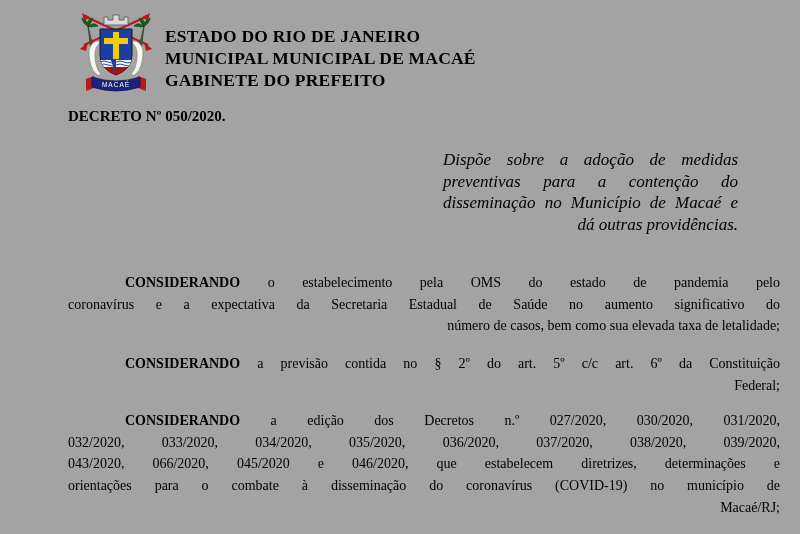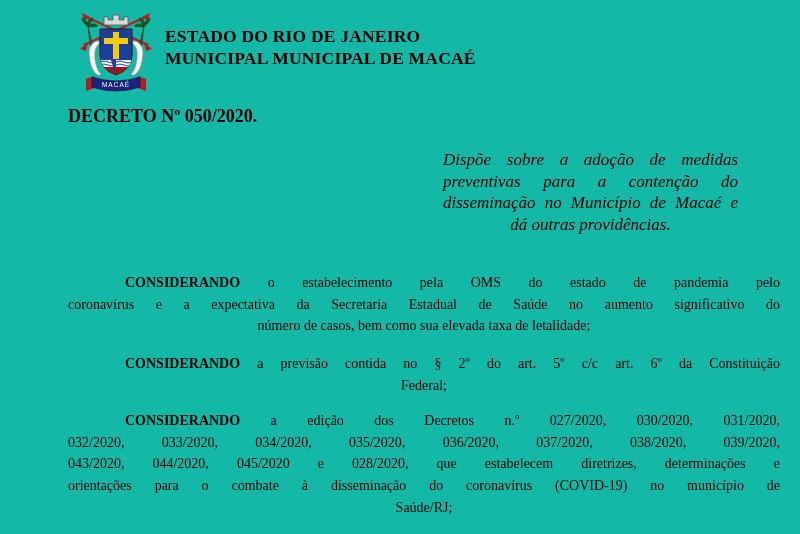--- a/index.html
+++ b/index.html
@@ -1,30 +1,30 @@
 <!DOCTYPE html>
 <html><head>
 <meta charset="utf-8">
 <style>
   html,body{margin:0;padding:0;background:#fff}
-  .page{position:relative;width:800px;height:534px;background:#14b8a6;overflow:hidden;
+  .page{position:relative;width:800px;height:534px;background:#a3a3a3;overflow:hidden;
         font-family:"Liberation Serif","DejaVu Serif",serif;color:#000;}
   .crest{position:absolute;left:76px;top:11px;width:80px;height:88px}
   .org{position:absolute;left:165px;top:25px;font-weight:bold;font-size:17.5px;
        line-height:22px;white-space:nowrap;letter-spacing:0.2px}
-  .decreto{position:absolute;left:68px;top:105px;font-weight:bold;font-size:18px;
+  .decreto{position:absolute;left:68px;top:105px;font-weight:bold;font-size:15px;
            line-height:22px;white-space:nowrap}
   .ementa{position:absolute;left:443px;top:149px;width:295px;font-weight:normal;
           font-style:italic;font-size:17px;line-height:21.7px}
   .body-block{position:absolute;left:0;top:0;width:800px;height:534px}
   .para{position:absolute;left:68px;width:712px;font-size:14px;line-height:21.7px}
   .para-0{top:272px}
   .para-1{top:353px}
   .para-2{top:410px}
-  .line{text-align:center}
+  .line{text-align:right}
   .line.just{text-align:justify;text-align-last:justify;-moz-text-align-last:justify}
   .line.indent{padding-left:57px}
   .line b{font-weight:bold}
 </style>
 </head>
 <body>
 
 <div class="page">
 
   <svg class="crest" viewBox="0 0 80 88" xmlns="http://www.w3.org/2000/svg">
@@ -77,20 +77,21 @@
       <path d="M10,68 l8,-3 v12 l-8,3 z" fill="#b71c1c"></path>
       <path d="M70,68 l-8,-3 v12 l8,3 z" fill="#b71c1c"></path>
       <path d="M16,66 q24,8 48,0 v10 q-24,8 -48,0 z" stroke="#11174d" stroke-width="0.8" fill="#1a237e"></path>
       <text x="40" y="76" text-anchor="middle" font-size="6.5" letter-spacing="1" font-family="Liberation Sans, sans-serif" fill="#ffffff">MACAÉ</text>
     </g>
   </svg>
 
   <div class="org">
     <div>ESTADO DO RIO DE JANEIRO</div>
     <div>MUNICIPAL MUNICIPAL DE MACAÉ</div>
+    <div>GABINETE DO PREFEITO</div>
   </div>
 
   <div class="decreto">DECRETO Nº 050/2020.</div>
 
   <div class="ementa">
       <div class="line just">Dispõe sobre a adoção de medidas</div>
       <div class="line just">preventivas para a contenção do</div>
       <div class="line just">disseminação no Município de Macaé e</div>
       <div class="line">dá outras providências.</div>
     </div>
@@ -101,19 +102,19 @@
         <div class="line just">coronavírus e a expectativa da Secretaria Estadual de Saúde no aumento significativo do</div>
         <div class="line">número de casos, bem como sua elevada taxa de letalidade;</div>
       </div>
       <div class="para para-1">
         <div class="line just indent"><b>CONSIDERANDO</b> a previsão contida no § 2º do art. 5º c/c art. 6º da Constituição</div>
         <div class="line">Federal;</div>
       </div>
       <div class="para para-2">
         <div class="line just indent"><b>CONSIDERANDO</b> a edição dos Decretos n.º 027/2020, 030/2020, 031/2020,</div>
         <div class="line just">032/2020, 033/2020, 034/2020, 035/2020, 036/2020, 037/2020, 038/2020, 039/2020,</div>
-        <div class="line just">043/2020, 044/2020, 045/2020 e 028/2020, que estabelecem diretrizes, determinações e</div>
+        <div class="line just">043/2020, 066/2020, 045/2020 e 046/2020, que estabelecem diretrizes, determinações e</div>
         <div class="line just">orientações para o combate à disseminação do coronavírus (COVID-19) no município de</div>
-        <div class="line">Saúde/RJ;</div>
+        <div class="line">Macaé/RJ;</div>
       </div>
     </div>
 
 </div>
 
 </body></html>

